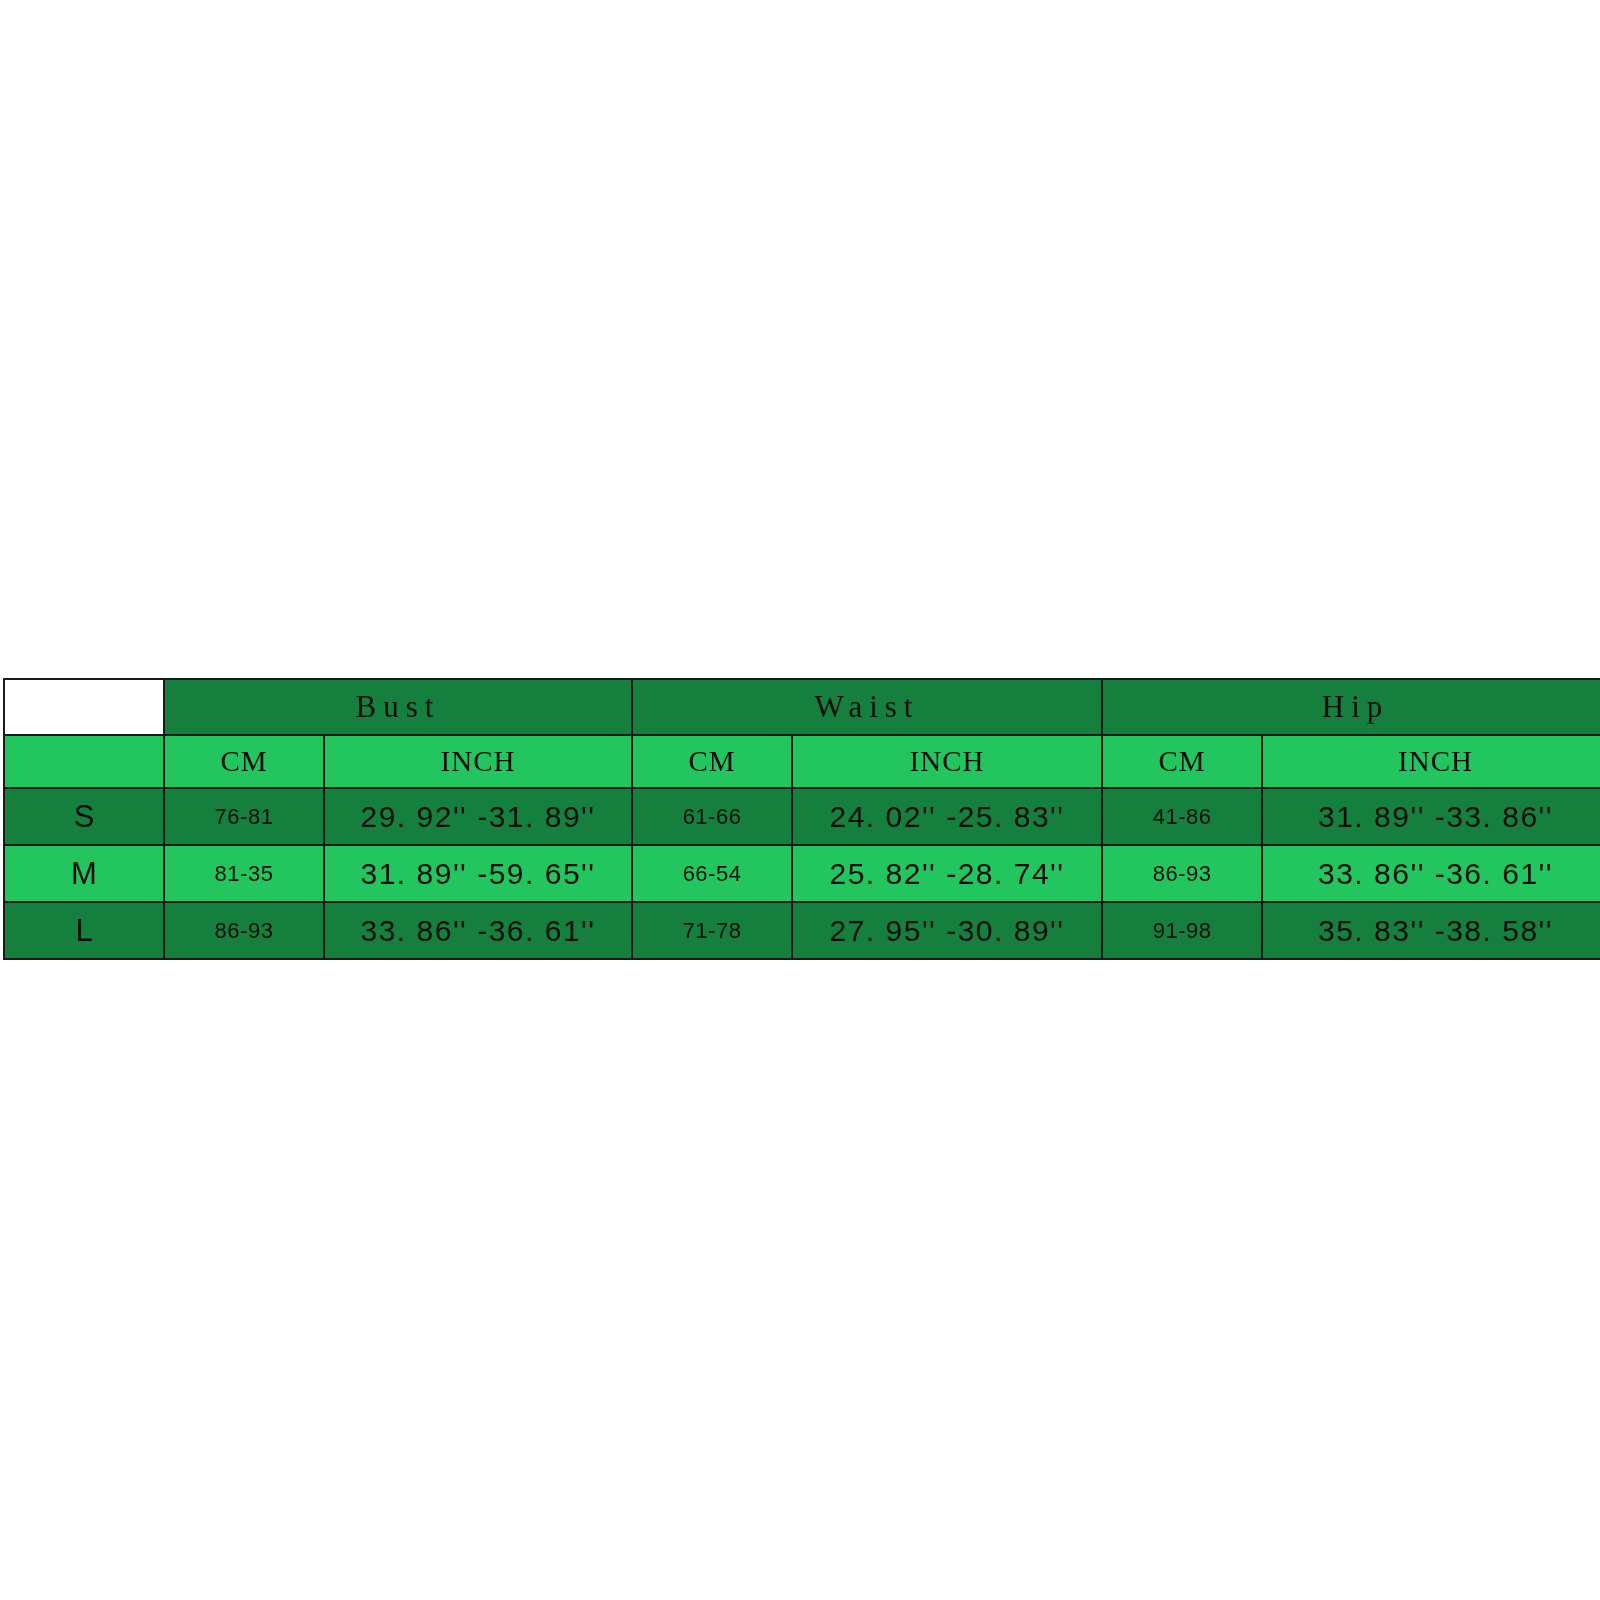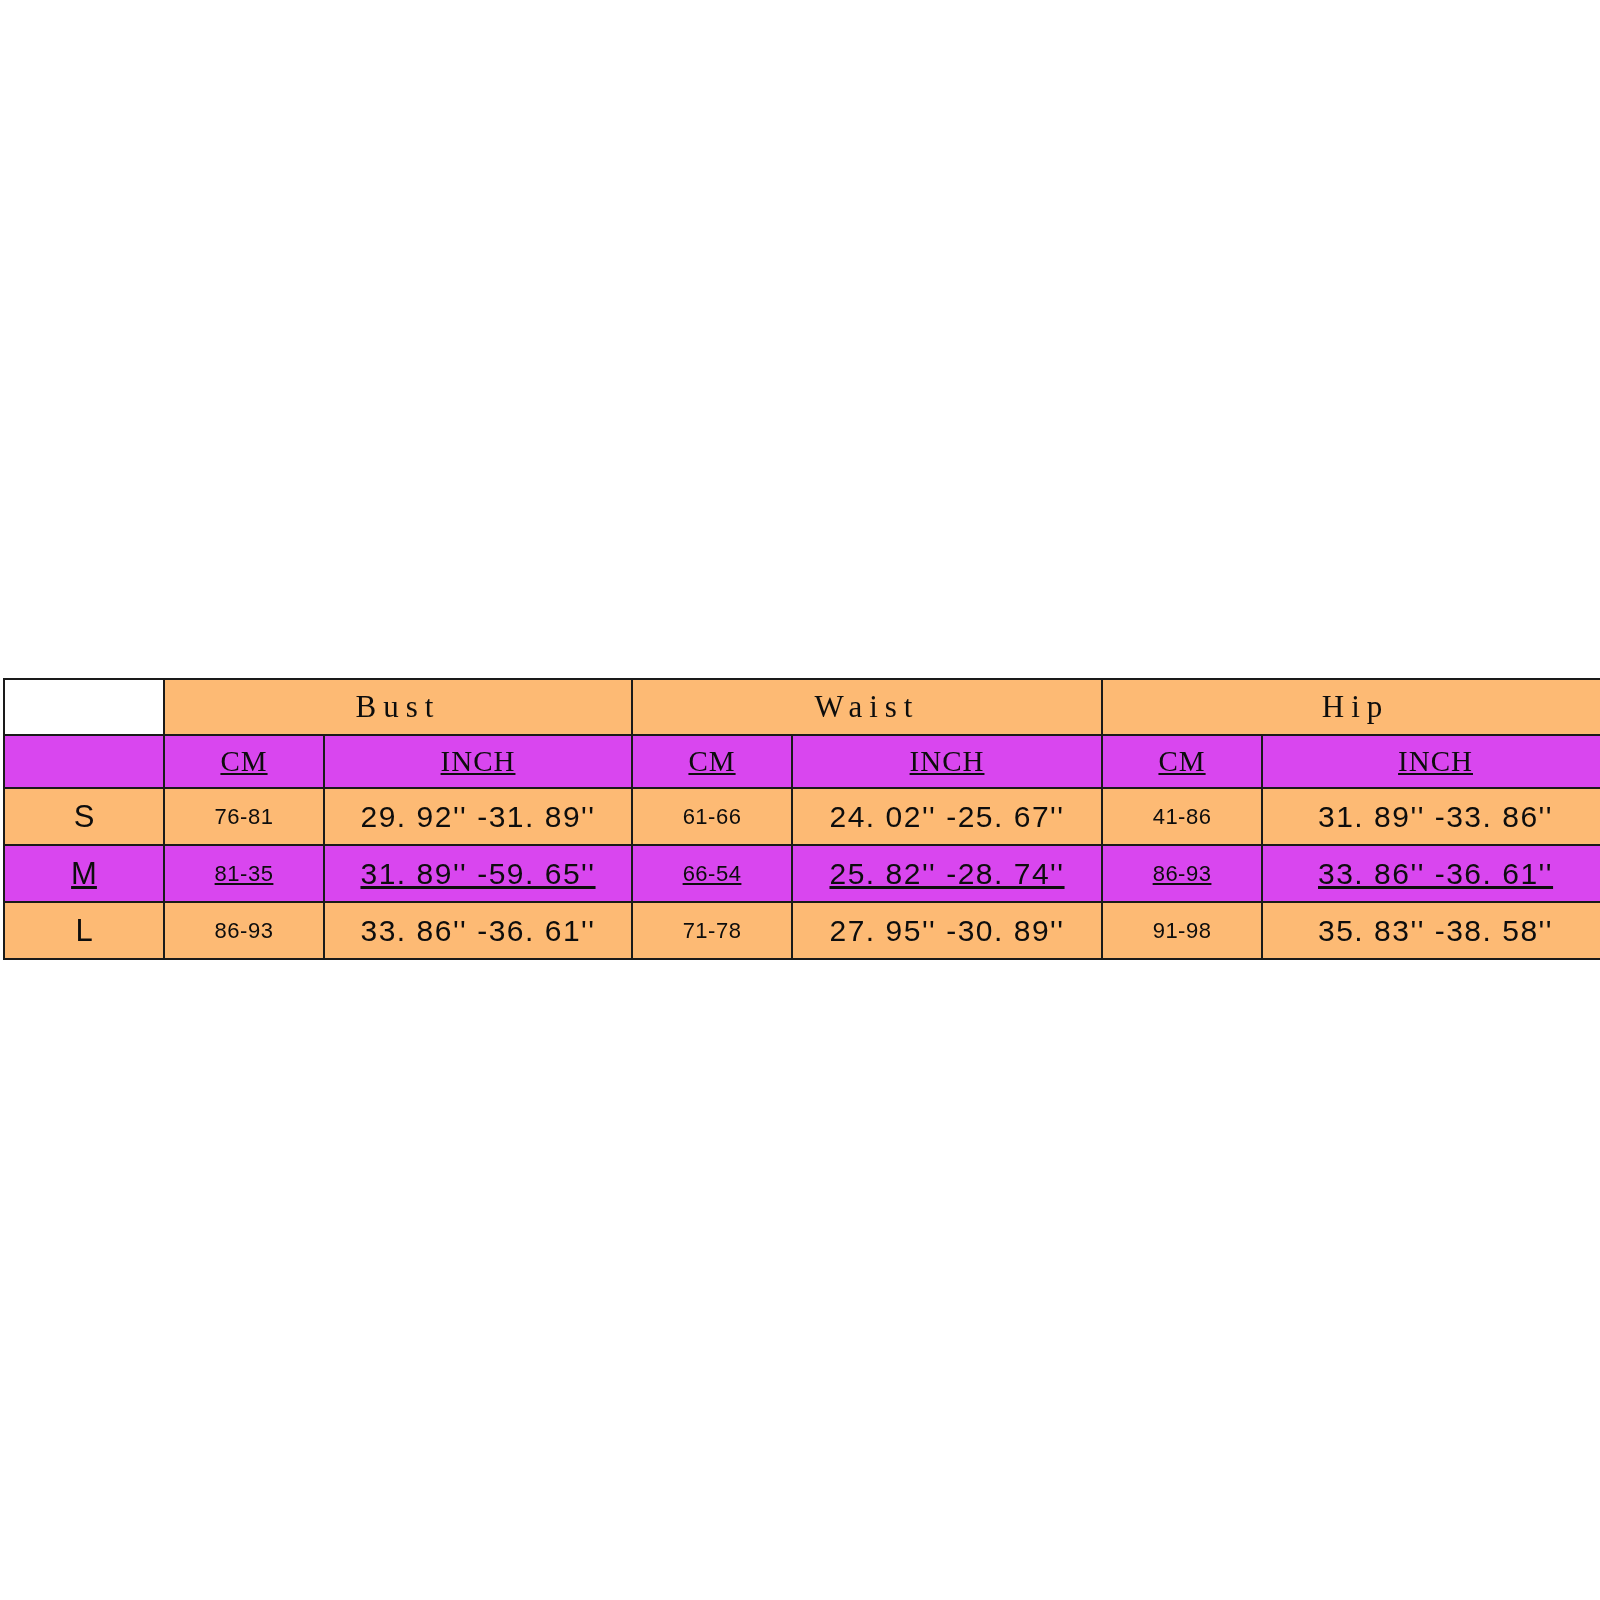--- a/index.html
+++ b/index.html
@@ -52,22 +52,22 @@
   col.c-cm3   { width: 160px; }
   col.c-inch3 { width: 347px; }
 
   
   tr.row-group   { height: 56px; }
   tr.row-units   { height: 53px; }
   tr.row-data    { height: 57px; }
 
   
   .fill-white { background: #ffffff; }
-  .fill-gray  { background: #fdba74; }
-  .fill-green { background: #d946ef; text-decoration: underline; }
+  .fill-gray  { background: #15803d; }
+  .fill-green { background: #22c55e; }
 
   
   .group-label {
     font-family: "Liberation Serif", "DejaVu Serif", serif;
     font-size: 31px;
     letter-spacing: 7px;
     padding-left: 7px;
   }
   .unit-label {
     font-family: "Liberation Serif", "DejaVu Serif", serif;
@@ -120,21 +120,21 @@
         <td class="fill-green unit-label">INCH</td>
         <td class="fill-green unit-label">CM</td>
         <td class="fill-green unit-label">INCH</td>
       </tr>
 
       <tr class="row-data">
         <td class="fill-gray size-label">S</td>
         <td class="fill-gray val-cm">76-81</td>
         <td class="fill-gray val-inch">29. 92'' -31. 89''</td>
         <td class="fill-gray val-cm">61-66</td>
-        <td class="fill-gray val-inch">24. 02'' -25. 67''</td>
+        <td class="fill-gray val-inch">24. 02'' -25. 83''</td>
         <td class="fill-gray val-cm">41-86</td>
         <td class="fill-gray val-inch">31. 89'' -33. 86''</td>
       </tr>
 
       <tr class="row-data">
         <td class="fill-green size-label">M</td>
         <td class="fill-green val-cm">81-35</td>
         <td class="fill-green val-inch">31. 89'' -59. 65''</td>
         <td class="fill-green val-cm">66-54</td>
         <td class="fill-green val-inch">25. 82'' -28. 74''</td>

